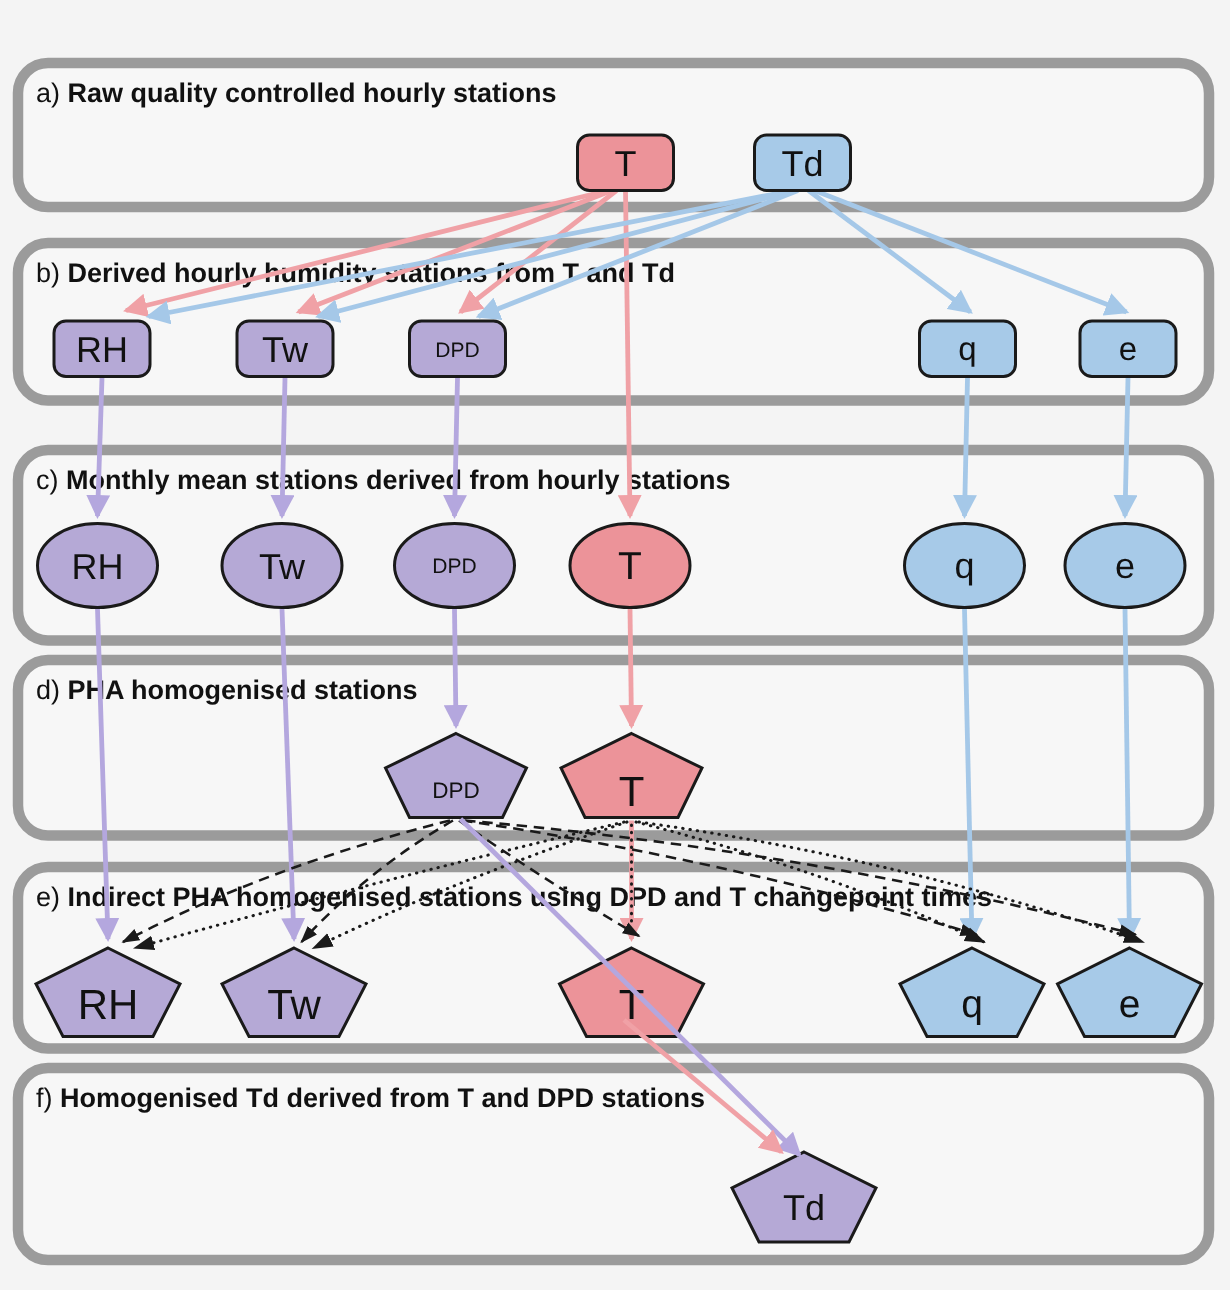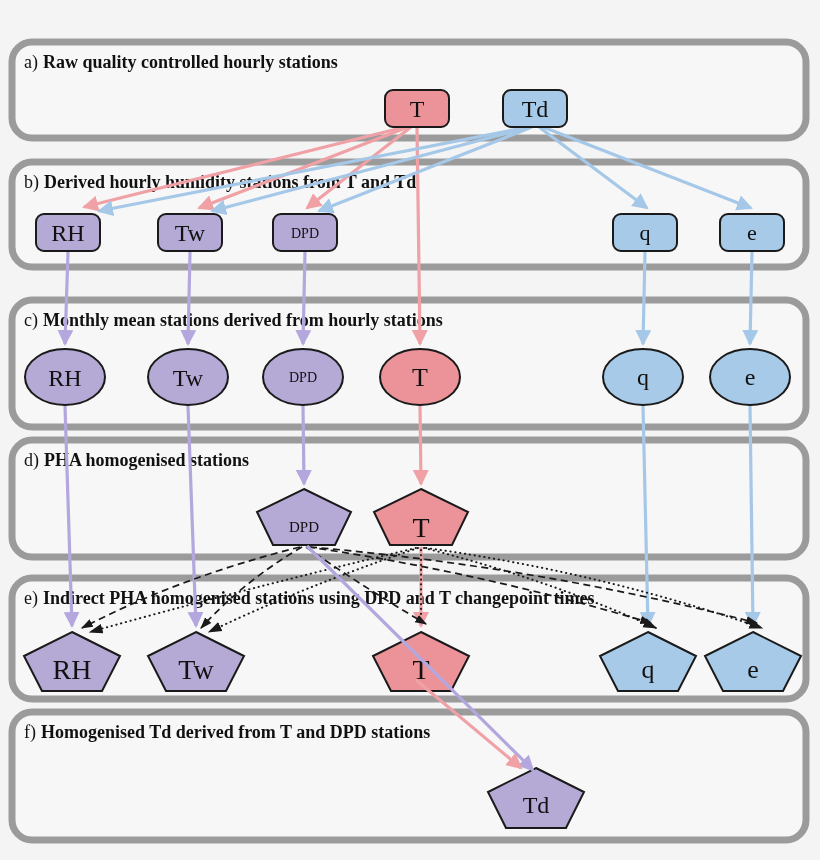--- a/index.html
+++ b/index.html
@@ -1,16 +1,16 @@
 <!DOCTYPE html>
 <html><head>
 <meta charset="utf-8">
 <style>
   html,body{margin:0;padding:0;background:#f4f4f4;}
-  .stage{position:relative;width:700px;height:860px;font-family:Liberation Serif, serif;}
+  .stage{position:relative;width:700px;height:860px;font-family:Liberation Sans, sans-serif;}
   svg{display:block;}
   .panel{fill:#f7f7f7;stroke:#9b9b9b;stroke-width:7;}
   .ptitle{font-size:18px;fill:#111;}
   .ptitle .pre{font-weight:400;}
   .ptitle .ttl{font-weight:700;}
   .node{stroke:#1a1a1a;stroke-width:2;}
   .node-red{fill:#ec9399;}
   .node-blue{fill:#a7cae8;}
   .node-purple{fill:#b5a9d6;}
   .nlabel{fill:#111;text-anchor:middle;font-weight:400;}

